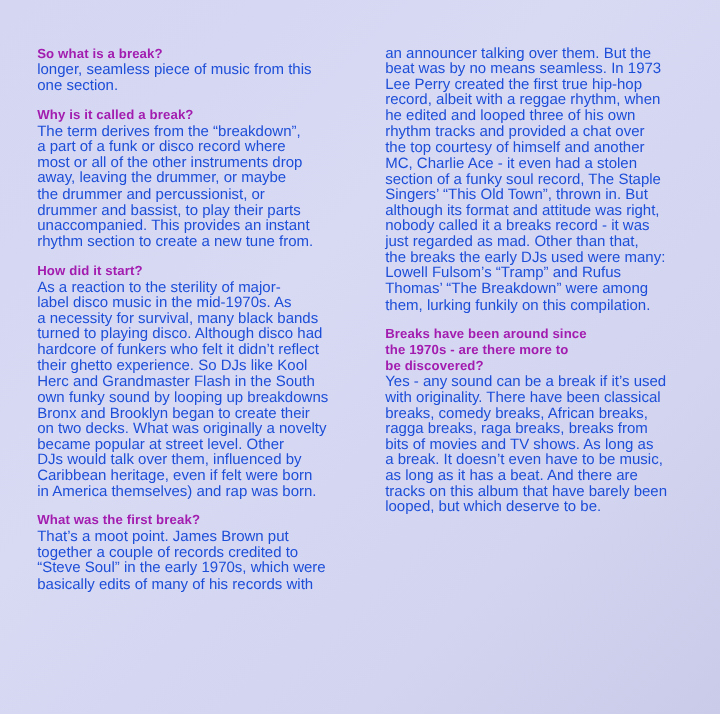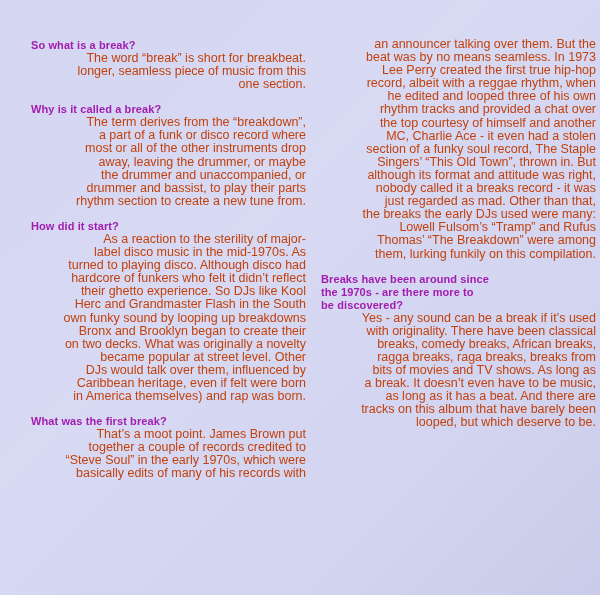--- a/index.html
+++ b/index.html
@@ -20,54 +20,54 @@
     font-size: 11px;
     line-height: 13px;
     color: #a21caf;
     white-space: pre-line;
     letter-spacing: 0.1px;
   }
   .line {
     font-size: 12.5px;
     line-height: 13.1px;
     white-space: nowrap;
-    color: #c2410c;
-    text-align: right;
+    color: #1d4ed8;
   }
   .para-cont { }
 </style>
 </head>
 <body>
 
 <div class="page">
 
   <div class="col col-left">
 
     <div class="section">
       <div class="heading">So what is a break?</div>
-      <div class="line">The word “break” is short for breakbeat.</div>
       <div class="line">longer, seamless piece of music from this</div>
       <div class="line">one section.</div>
     </div>
 
     <div class="section">
       <div class="heading">Why is it called a break?</div>
       <div class="line">The term derives from the “breakdown”,</div>
       <div class="line">a part of a funk or disco record where</div>
       <div class="line">most or all of the other instruments drop</div>
       <div class="line">away, leaving the drummer, or maybe</div>
-      <div class="line">the drummer and unaccompanied, or</div>
+      <div class="line">the drummer and percussionist, or</div>
       <div class="line">drummer and bassist, to play their parts</div>
+      <div class="line">unaccompanied. This provides an instant</div>
       <div class="line">rhythm section to create a new tune from.</div>
     </div>
 
     <div class="section">
       <div class="heading">How did it start?</div>
       <div class="line">As a reaction to the sterility of major-</div>
       <div class="line">label disco music in the mid-1970s. As</div>
+      <div class="line">a necessity for survival, many black bands</div>
       <div class="line">turned to playing disco. Although disco had</div>
       <div class="line">hardcore of funkers who felt it didn’t reflect</div>
       <div class="line">their ghetto experience. So DJs like Kool</div>
       <div class="line">Herc and Grandmaster Flash in the South</div>
       <div class="line">own funky sound by looping up breakdowns</div>
       <div class="line">Bronx and Brooklyn began to create their</div>
       <div class="line">on two decks. What was originally a novelty</div>
       <div class="line">became popular at street level. Other</div>
       <div class="line">DJs would talk over them, influenced by</div>
       <div class="line">Caribbean heritage, even if felt were born</div>

